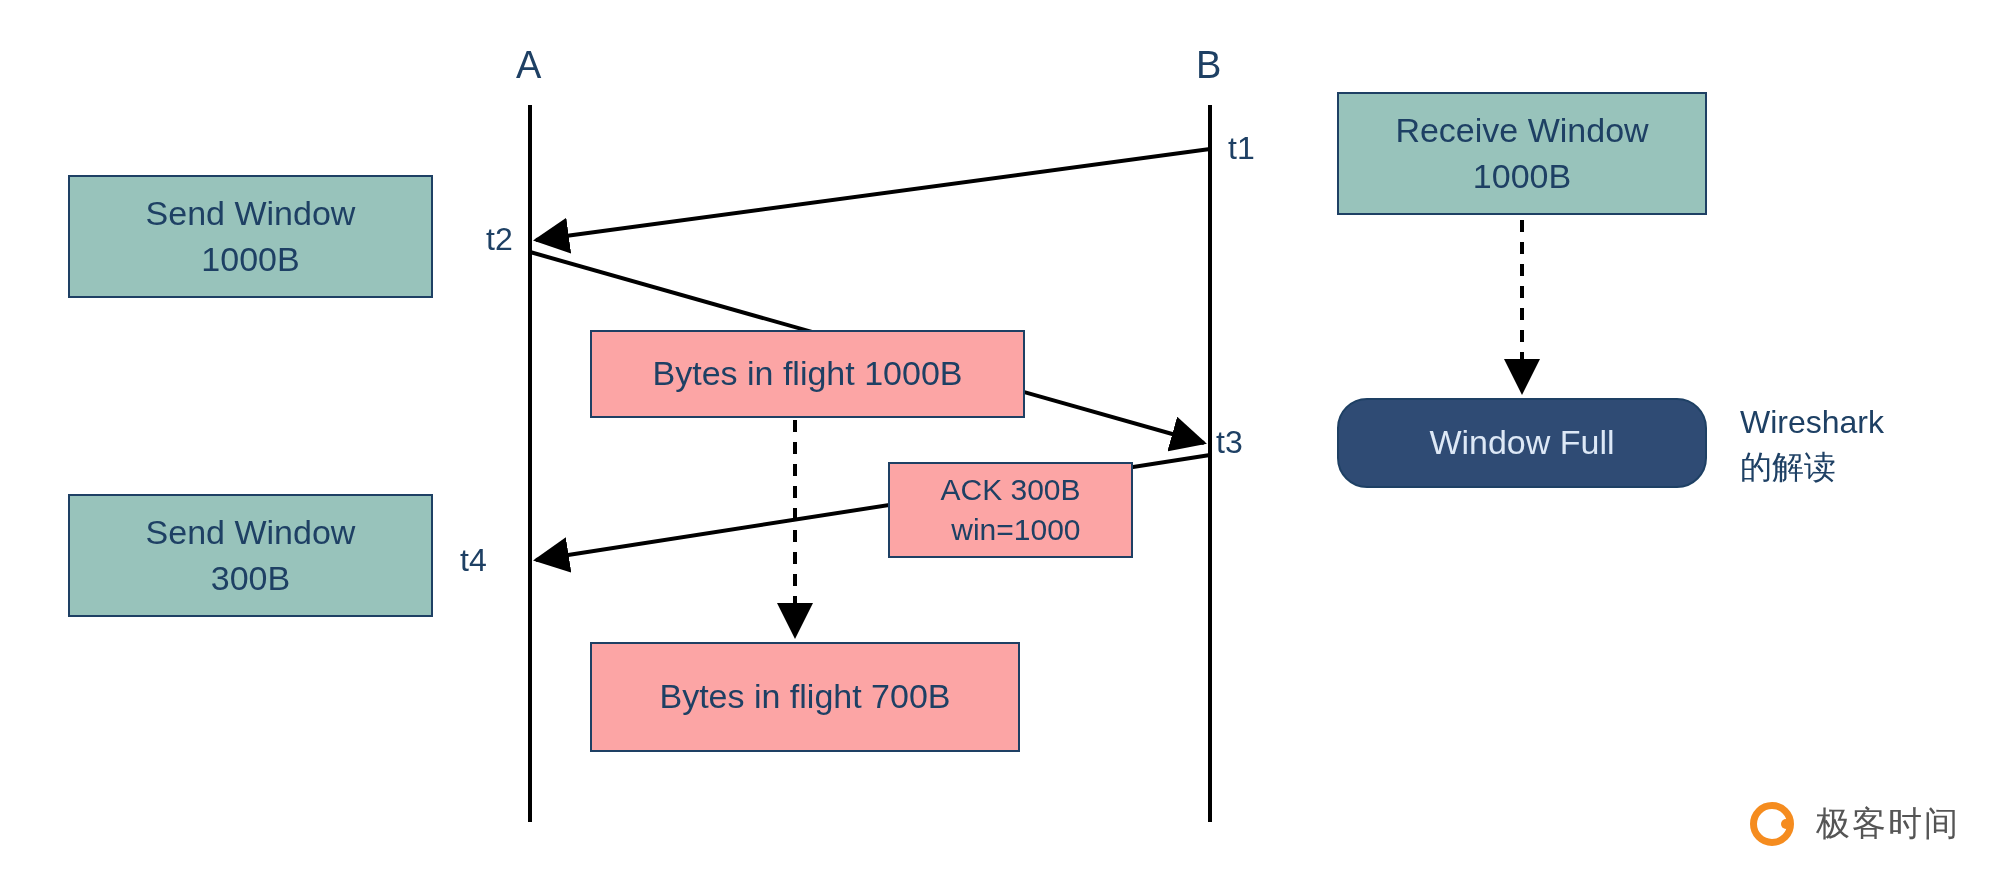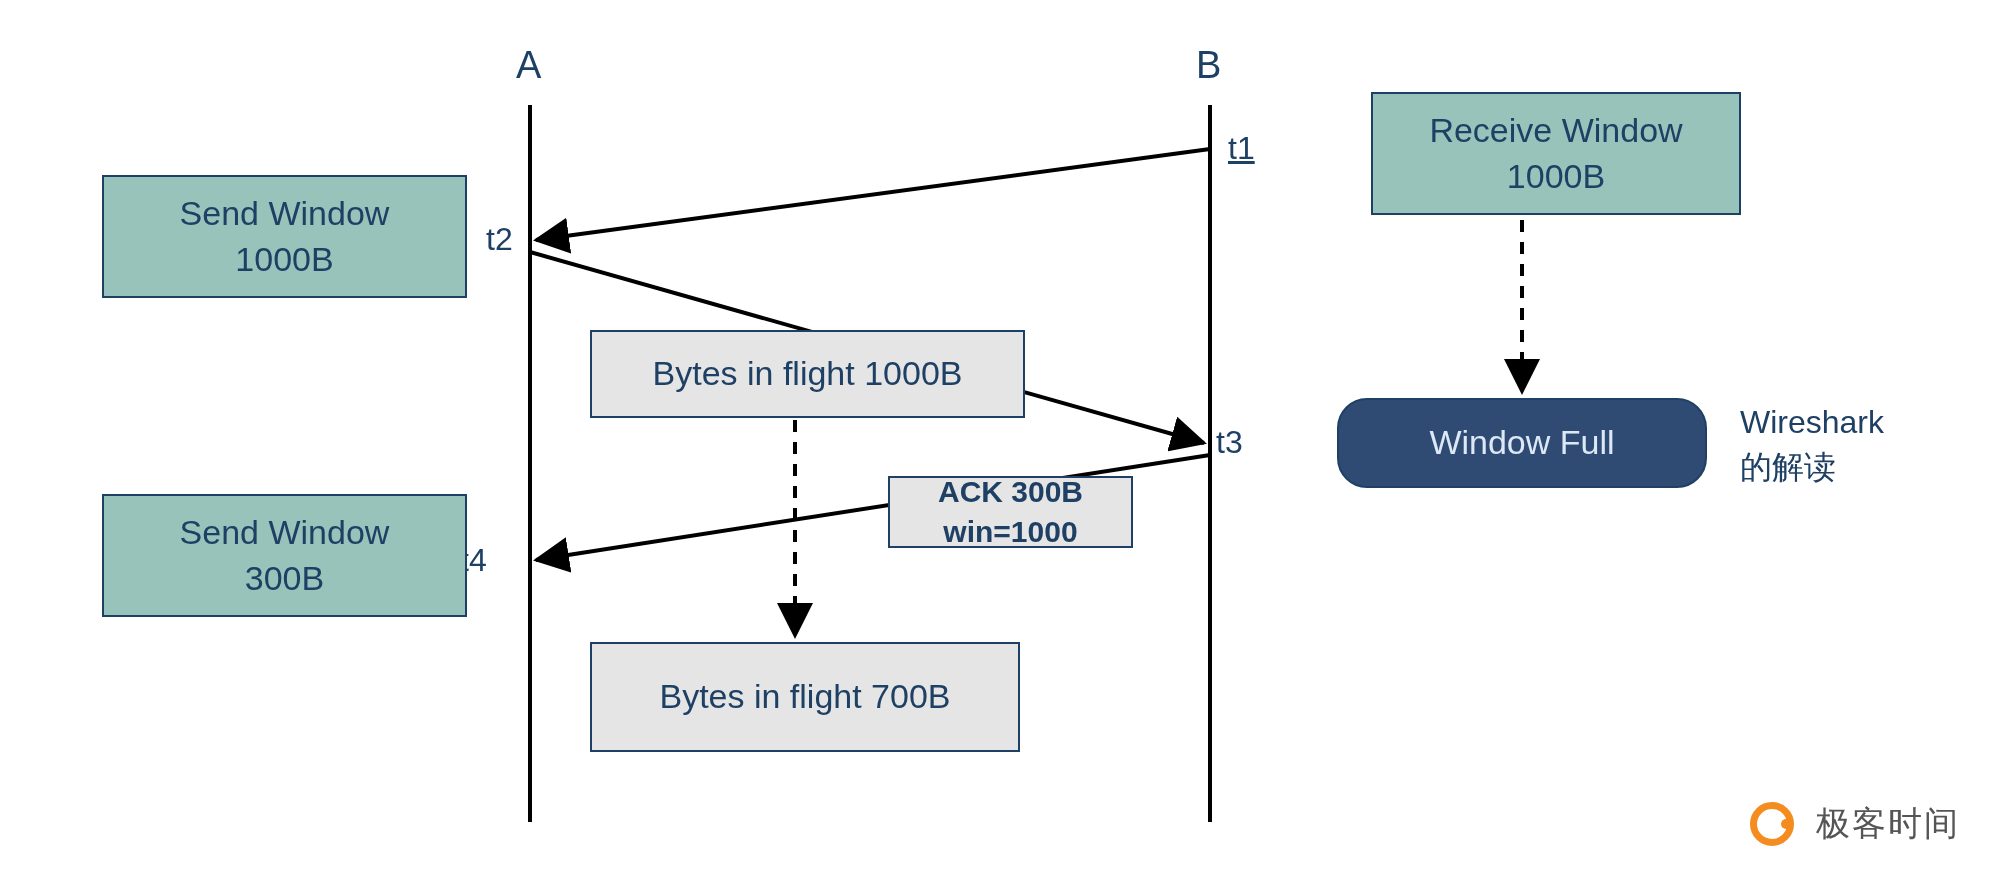--- a/index.html
+++ b/index.html
@@ -18,22 +18,22 @@
     flex-direction: column;
     align-items: center;
     justify-content: center;
     font-size: 34px;
     line-height: 1.35;
     color: #1e4064;
     border: 2px solid #1e4064;
     box-sizing: border-box;
     text-align: center;
   }
-  .teal   { background: #98c3bb; margin-left: 34px; }
-  .light  { background: #e5e5e5; }
+  .teal   { background: #98c3bb; }
+  .light  { background: #fca5a5; text-align: right; }
   .navy   { background: #2f4b74; color: #dde8f6; }
   .label {
     position: absolute;
     font-size: 38px;
     color: #1e4064;
   }
   .tlabel {
     position: absolute;
     font-size: 32px;
     color: #1e4064;
@@ -92,34 +92,34 @@
   <line x1="1210" y1="455" x2="536" y2="560" stroke="#000" stroke-width="4" marker-end="url(#arrow)"></line>
 
   <line x1="795" y1="420" x2="795" y2="636" stroke="#000" stroke-width="4" stroke-dasharray="12 10" marker-end="url(#arrow)"></line>
 
   <line x1="1522" y1="220" x2="1522" y2="392" stroke="#000" stroke-width="4" stroke-dasharray="12 10" marker-end="url(#arrow)"></line>
 </svg>
 
 <div class="label" style="left:516px; top:44px;">A</div>
 <div class="label" style="left:1196px; top:44px;">B</div>
 
-<div class="tlabel" style="left:1228px; top:130px;text-decoration:underline;">t1</div>
+<div class="tlabel" style="left:1228px; top:130px;">t1</div>
 <div class="tlabel" style="left:486px; top:221px;">t2</div>
 <div class="tlabel" style="left:1216px; top:424px;text-align:right;">t3</div>
 <div class="tlabel" style="left:460px; top:542px;">t4</div>
 
 <div class="box teal" style="left:68px; top:175px; width:365px; height:123px; white-space:pre-line;">Send Window
 1000B</div>
 
 <div class="box teal" style="left:68px; top:494px; width:365px; height:123px; white-space:pre-line;">Send Window
 300B</div>
 
 <div class="box light" style="left:590px; top:330px; width:435px; height:88px;">Bytes in flight 1000B</div>
 
-<div class="box light ackbox" style="left:888px; top:476px; width:245px; height:72px;font-weight:bold;">ACK 300B
+<div class="box light ackbox" style="left:888px; top:462px; width:245px; height:96px;">ACK 300B
 win=1000</div>
 
 <div class="box light" style="left:590px; top:642px; width:430px; height:110px;">Bytes in flight 700B</div>
 
 <div class="box teal" style="left:1337px; top:92px; width:370px; height:123px; white-space:pre-line;">Receive Window
 1000B</div>
 
 <div class="box navy" style="left:1337px; top:398px; width:370px; height:90px;border-radius:30px;">Window Full</div>
 
 <div class="tlabel" style="left:1740px; top:400px; line-height:1.4;">

